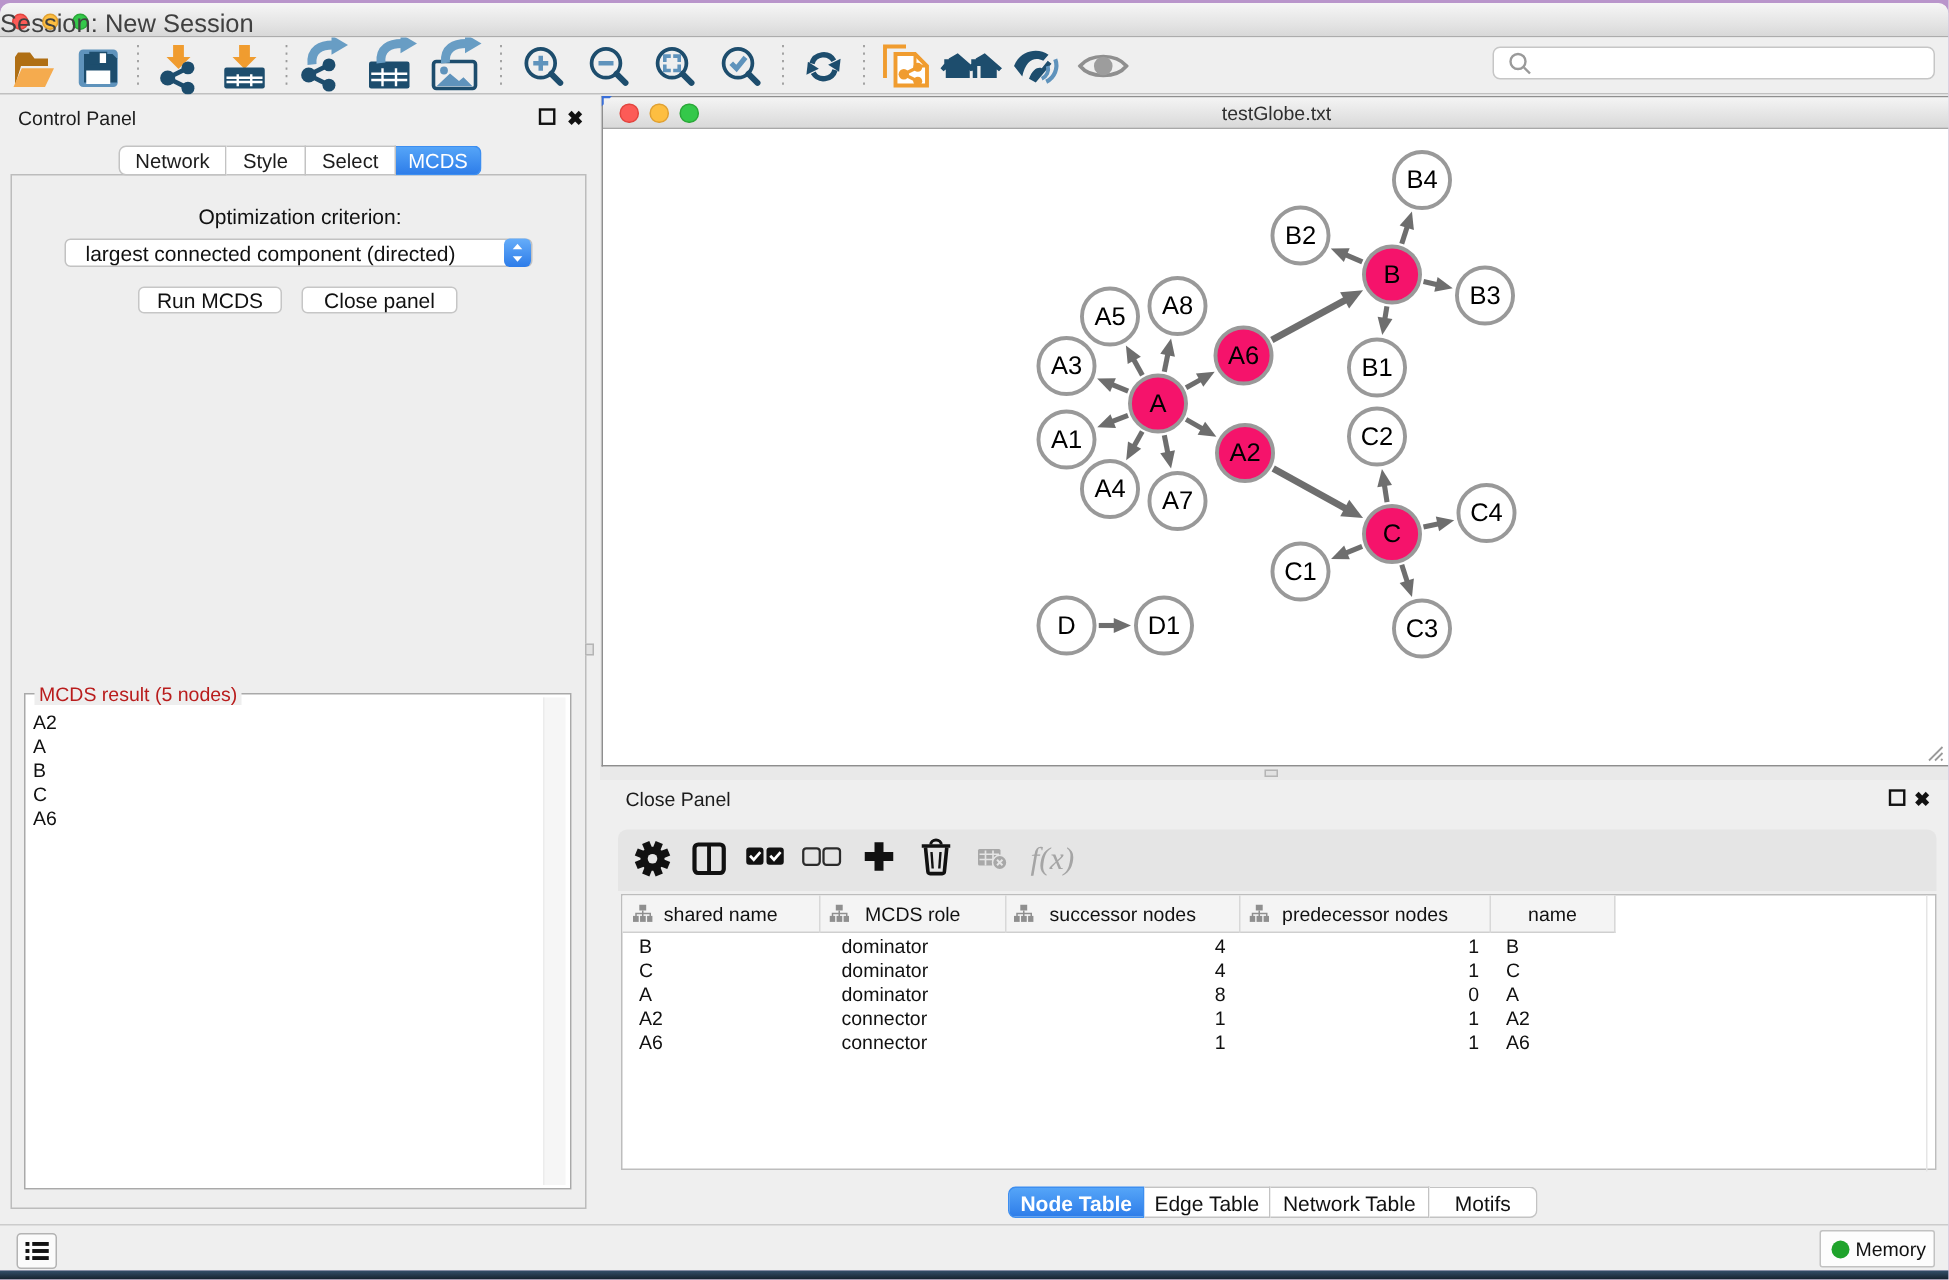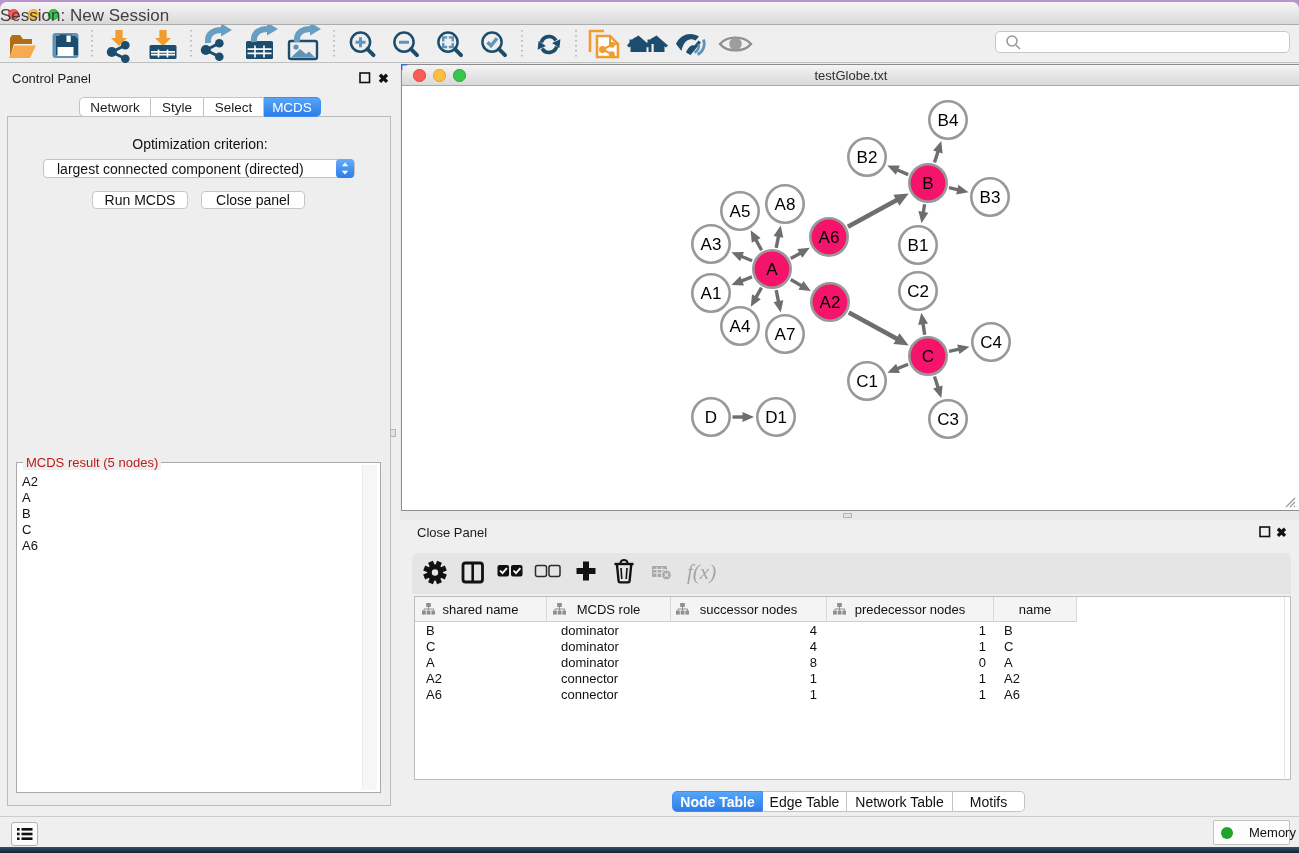--- a/index.html
+++ b/index.html
@@ -402,16 +402,16 @@
           <rect x="5" y="9.7" width="2.6" height="2.6"></rect>
           <rect x="9.5" y="9.7" width="11" height="2.6"></rect>
           <rect x="5" y="14.4" width="2.6" height="2.6"></rect>
           <rect x="9.5" y="14.4" width="11" height="2.6"></rect>
         </g>
       </svg></div>
   <div id="memory">
       <svg width="14" height="14" style="position:absolute;left:6px;top:5px">
         <circle cx="7" cy="7" r="6" fill="#1fa32b"></circle>
       </svg>
-      <span style="position:absolute;left:35px;top:4px;">Memory</span>
+      <span style="position:absolute;left:23px;top:4px;">Memory</span>
     </div>
 </div>
 <div id="deskstrip"></div>
 
 </body></html>

